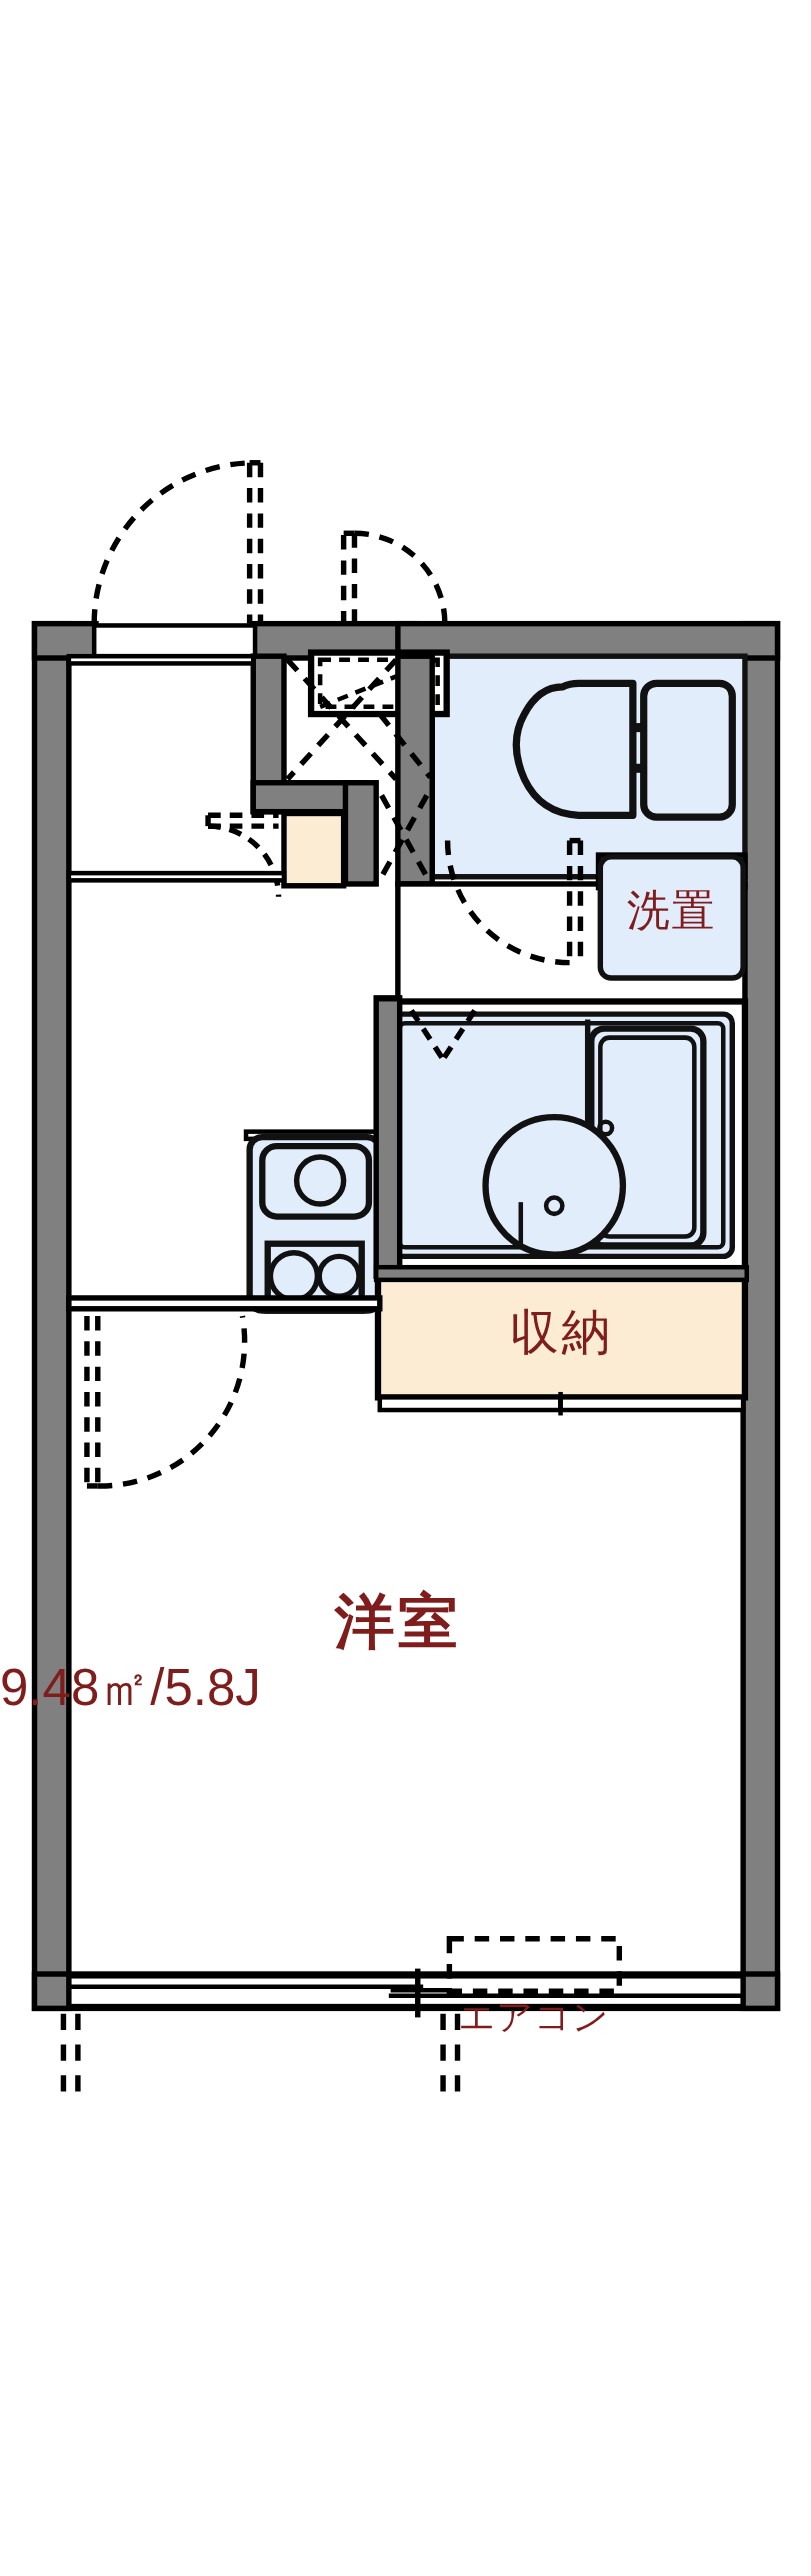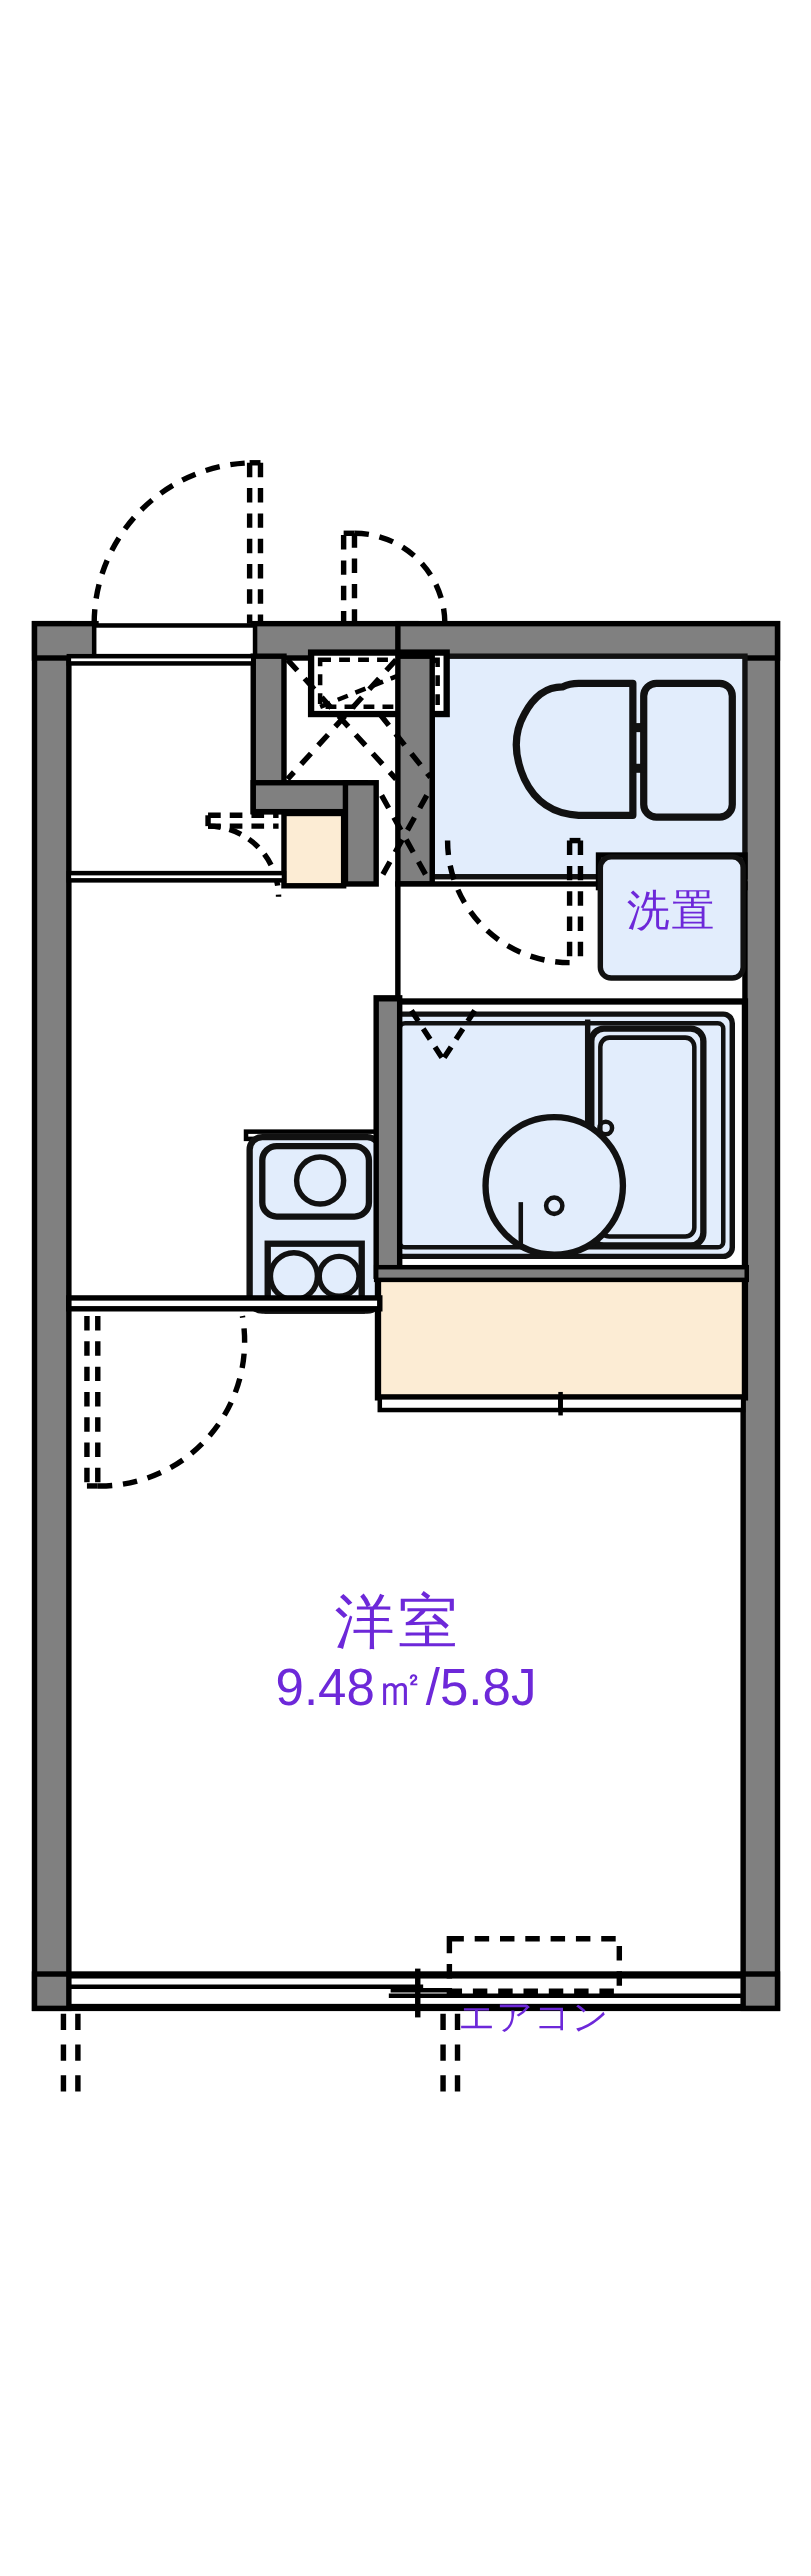--- a/index.html
+++ b/index.html
@@ -1,19 +1,19 @@
 <!DOCTYPE html>
 <html style="font-size:14.5px"><head>
 <meta charset="utf-8">
 <style>
   html,body{margin:0;padding:0;background:#ffffff;}
   body{width:812px;height:2576px;font-family:"Liberation Sans","DejaVu Sans",sans-serif;}
   #plan{position:relative;width:812px;height:2576px;overflow:hidden;background:#fff;}
   svg{display:block;}
-  .lbl{position:absolute;color:#6d28d9;white-space:nowrap;}
+  .lbl{position:absolute;color:#7f1d1d;white-space:nowrap;}
 </style>
 </head>
 <body>
 
 <div id="plan">
 
   <svg width="812" height="2576" viewBox="0 0 898 2850" xmlns="http://www.w3.org/2000/svg">
 
     <g>
 
@@ -178,23 +178,24 @@
       <path d="M490 2228 L490 2330"></path>
       <path d="M506 2228 L506 2330"></path>
     </g>
 
     <g stroke="#000" stroke-width="6" stroke-dasharray="16 12" fill="none">
       <rect x="497" y="2145" width="188" height="58"></rect>
     </g>
 
   </svg>
 
-  <div class="lbl" style="left:0;top:1582px;width:796px;text-align:center;font-size:60px;letter-spacing:3.6px;">洋室</div>
-
-  <div class="lbl" style="left:0;top:1654px;width:812px;text-align:center;font-size:51px;">9.48㎡/5.8J</div>
-
+  <div class="lbl" style="left:0;top:1582px;width:796px;text-align:center;font-size:60px;letter-spacing:3.6px;font-weight:bold;">洋室</div>
+
+  <div class="lbl" style="left:0;top:1654px;width:812px;font-size:51px;">9.48㎡/5.8J</div>
+
+  <div class="lbl" style="left:378px;top:1300px;width:367px;text-align:center;font-size:49px;letter-spacing:2.7px;">収納</div>
 
   <div class="lbl" style="left:600px;top:882px;width:143px;text-align:center;font-size:43px;letter-spacing:1.8px;">洗置</div>
 
   <div class="lbl" style="left:449px;top:1945px;width:170px;text-align:center;font-size:36px;letter-spacing:0.9px;margin-top:48px;">エアコン</div>
 
 </div>
 
 
 </body></html>

